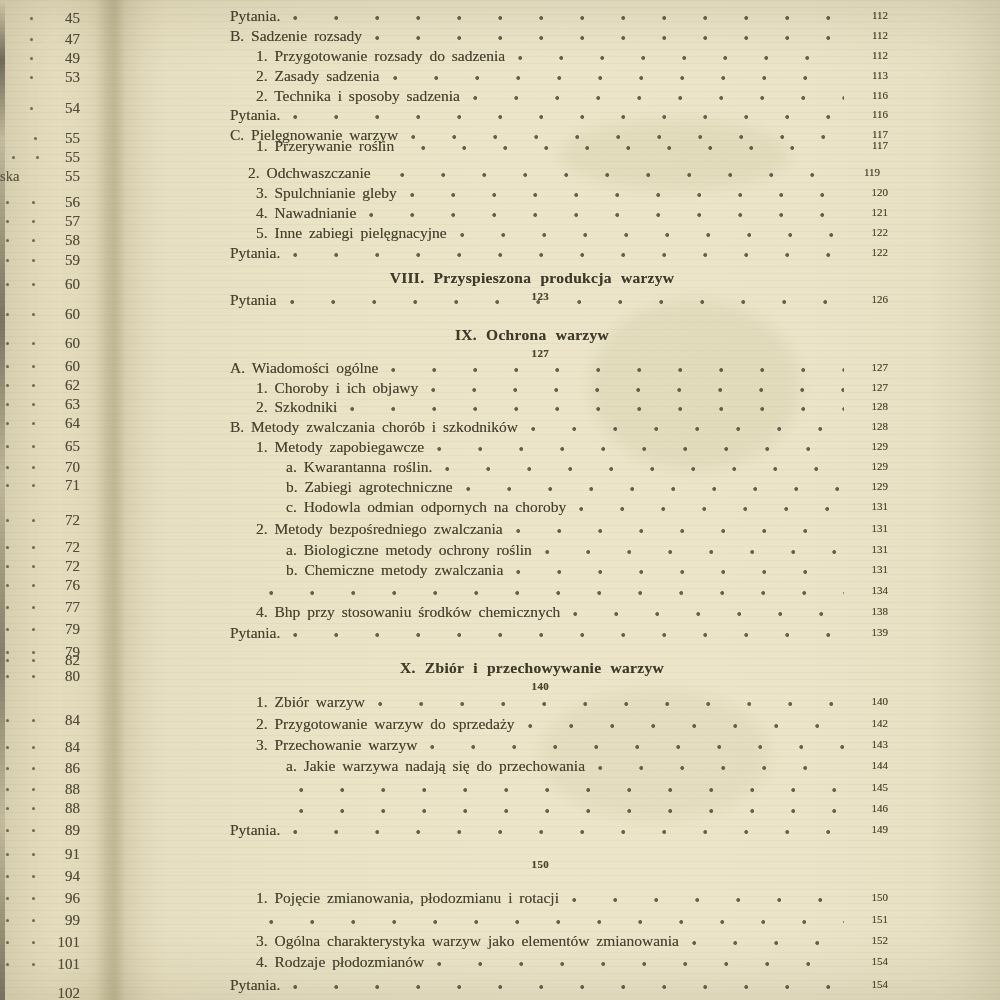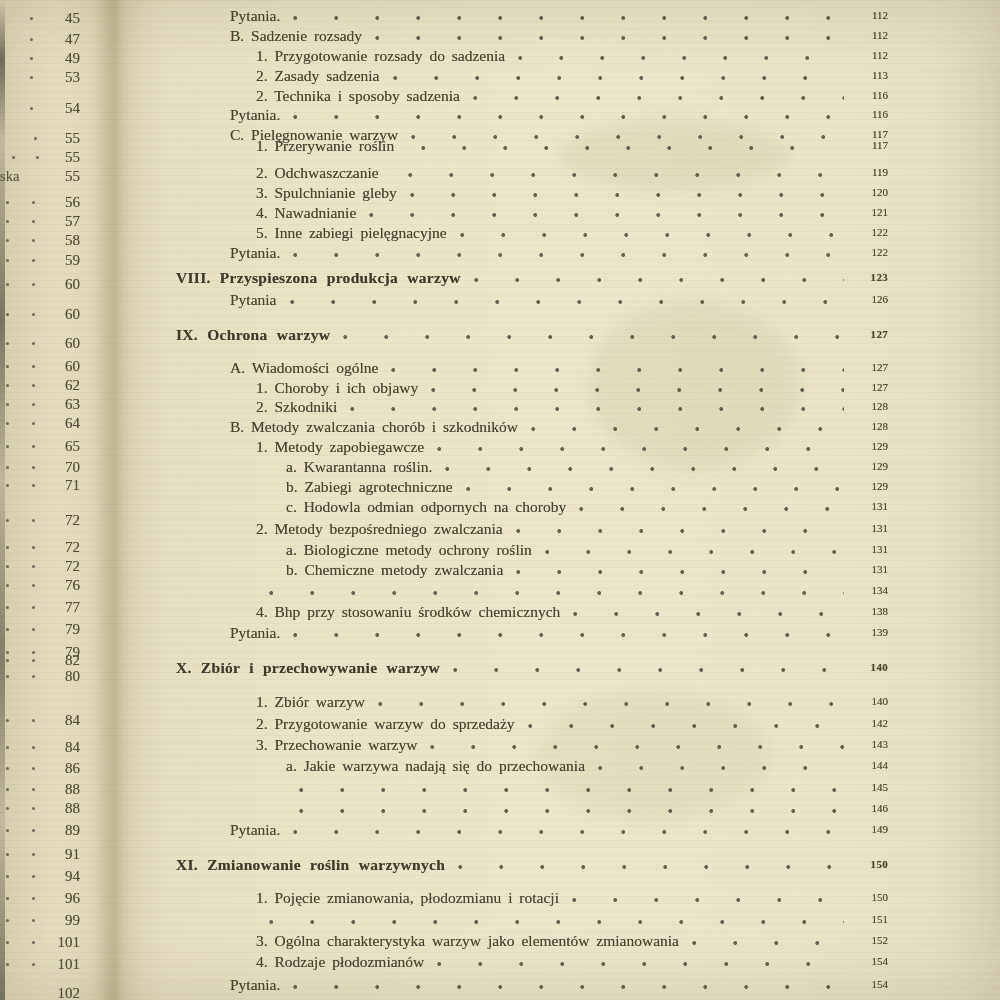--- a/index.html
+++ b/index.html
@@ -31,21 +31,21 @@
   .smudge{position:absolute;filter:blur(7px);border-radius:50%;pointer-events:none;}
   .s1{left:560px;top:120px;width:230px;height:70px;background:rgba(166,160,112,0.13);}
   .s2{left:590px;top:300px;width:210px;height:170px;background:rgba(160,155,108,0.12);}
   .s3{left:540px;top:690px;width:230px;height:130px;background:rgba(162,156,110,0.10);}
 
   .toc-row{
     position:absolute;height:19px;display:flex;align-items:center;
     font-size:15.5px;line-height:19px;color:#46422f;word-spacing:3px;
     text-shadow:0 0 0.5px rgba(70,66,50,0.55);white-space:nowrap;
   }
-  .toc-row.bold{font-weight:bold;font-size:15.5px;word-spacing:5px;letter-spacing:0.3px;color:#3f3b2a;}
+  .toc-row.bold{font-weight:bold;font-size:15.5px;word-spacing:5px;letter-spacing:0.3px;color:#3f3b2a;flex-direction:column;}
   .leader{
     flex:1 1 auto;height:100%;margin:0 10px 0 13px;min-width:0;
     background-image:radial-gradient(circle at 2.2px 12px, rgba(72,68,52,0.82) 1.5px, rgba(72,68,52,0) 2.3px);
     background-size:41px 100%;background-repeat:repeat-x;
   }
   .pgnum{flex:0 0 auto;min-width:34px;text-align:right;font-size:11px;color:#49452f;}
 
   .lrow{position:absolute;left:0;width:84px;height:17px;font-size:15px;color:#514c38;
         text-shadow:0 0 0.5px rgba(70,66,50,0.5);}
   .lrow .lnum{position:absolute;right:4px;top:0;}
@@ -307,21 +307,21 @@
       <div class="toc-row" style="top: 125px; left: 230px; width: 658px;">
         <span>C. Pielęgnowanie warzyw</span>
         <span class="leader"></span>
         <span class="pgnum">117</span>
       </div>
       <div class="toc-row" style="top: 136px; left: 256px; width: 632px; gap: 14px;">
         <span>1. Przerywanie roślin</span>
         <span class="leader"></span>
         <span class="pgnum">117</span>
       </div>
-      <div class="toc-row" style="top: 163px; left: 256px; width: 632px; gap: 16px;">
+      <div class="toc-row" style="top: 163px; left: 248px; width: 632px; gap: 16px;">
         <span>2. Odchwaszczanie</span>
         <span class="leader"></span>
         <span class="pgnum">119</span>
       </div>
       <div class="toc-row" style="top: 183px; left: 256px; width: 632px;">
         <span>3. Spulchnianie gleby</span>
         <span class="leader"></span>
         <span class="pgnum">120</span>
       </div>
       <div class="toc-row" style="top: 203px; left: 256px; width: 632px;">
@@ -455,21 +455,20 @@
       <div class="toc-row" style="top: 799px; left: 286px; width: 602px;">
         <span class="leader"></span>
         <span class="pgnum">146</span>
       </div>
       <div class="toc-row" style="top: 820px; left: 230px; width: 658px;">
         <span>Pytania.</span>
         <span class="leader"></span>
         <span class="pgnum">149</span>
       </div>
       <div class="toc-row bold" style="top: 855px; left: 176px; width: 712px;">
-        <span>XI. Zmianowanie roślin warzywnych</span>
         <span class="leader"></span>
         <span class="pgnum">150</span>
       </div>
       <div class="toc-row" style="top: 888px; left: 256px; width: 632px;">
         <span>1. Pojęcie zmianowania, płodozmianu i rotacji</span>
         <span class="leader"></span>
         <span class="pgnum">150</span>
       </div>
       <div class="toc-row" style="top: 910px; left: 256px; width: 632px;">
         <span class="leader"></span>

